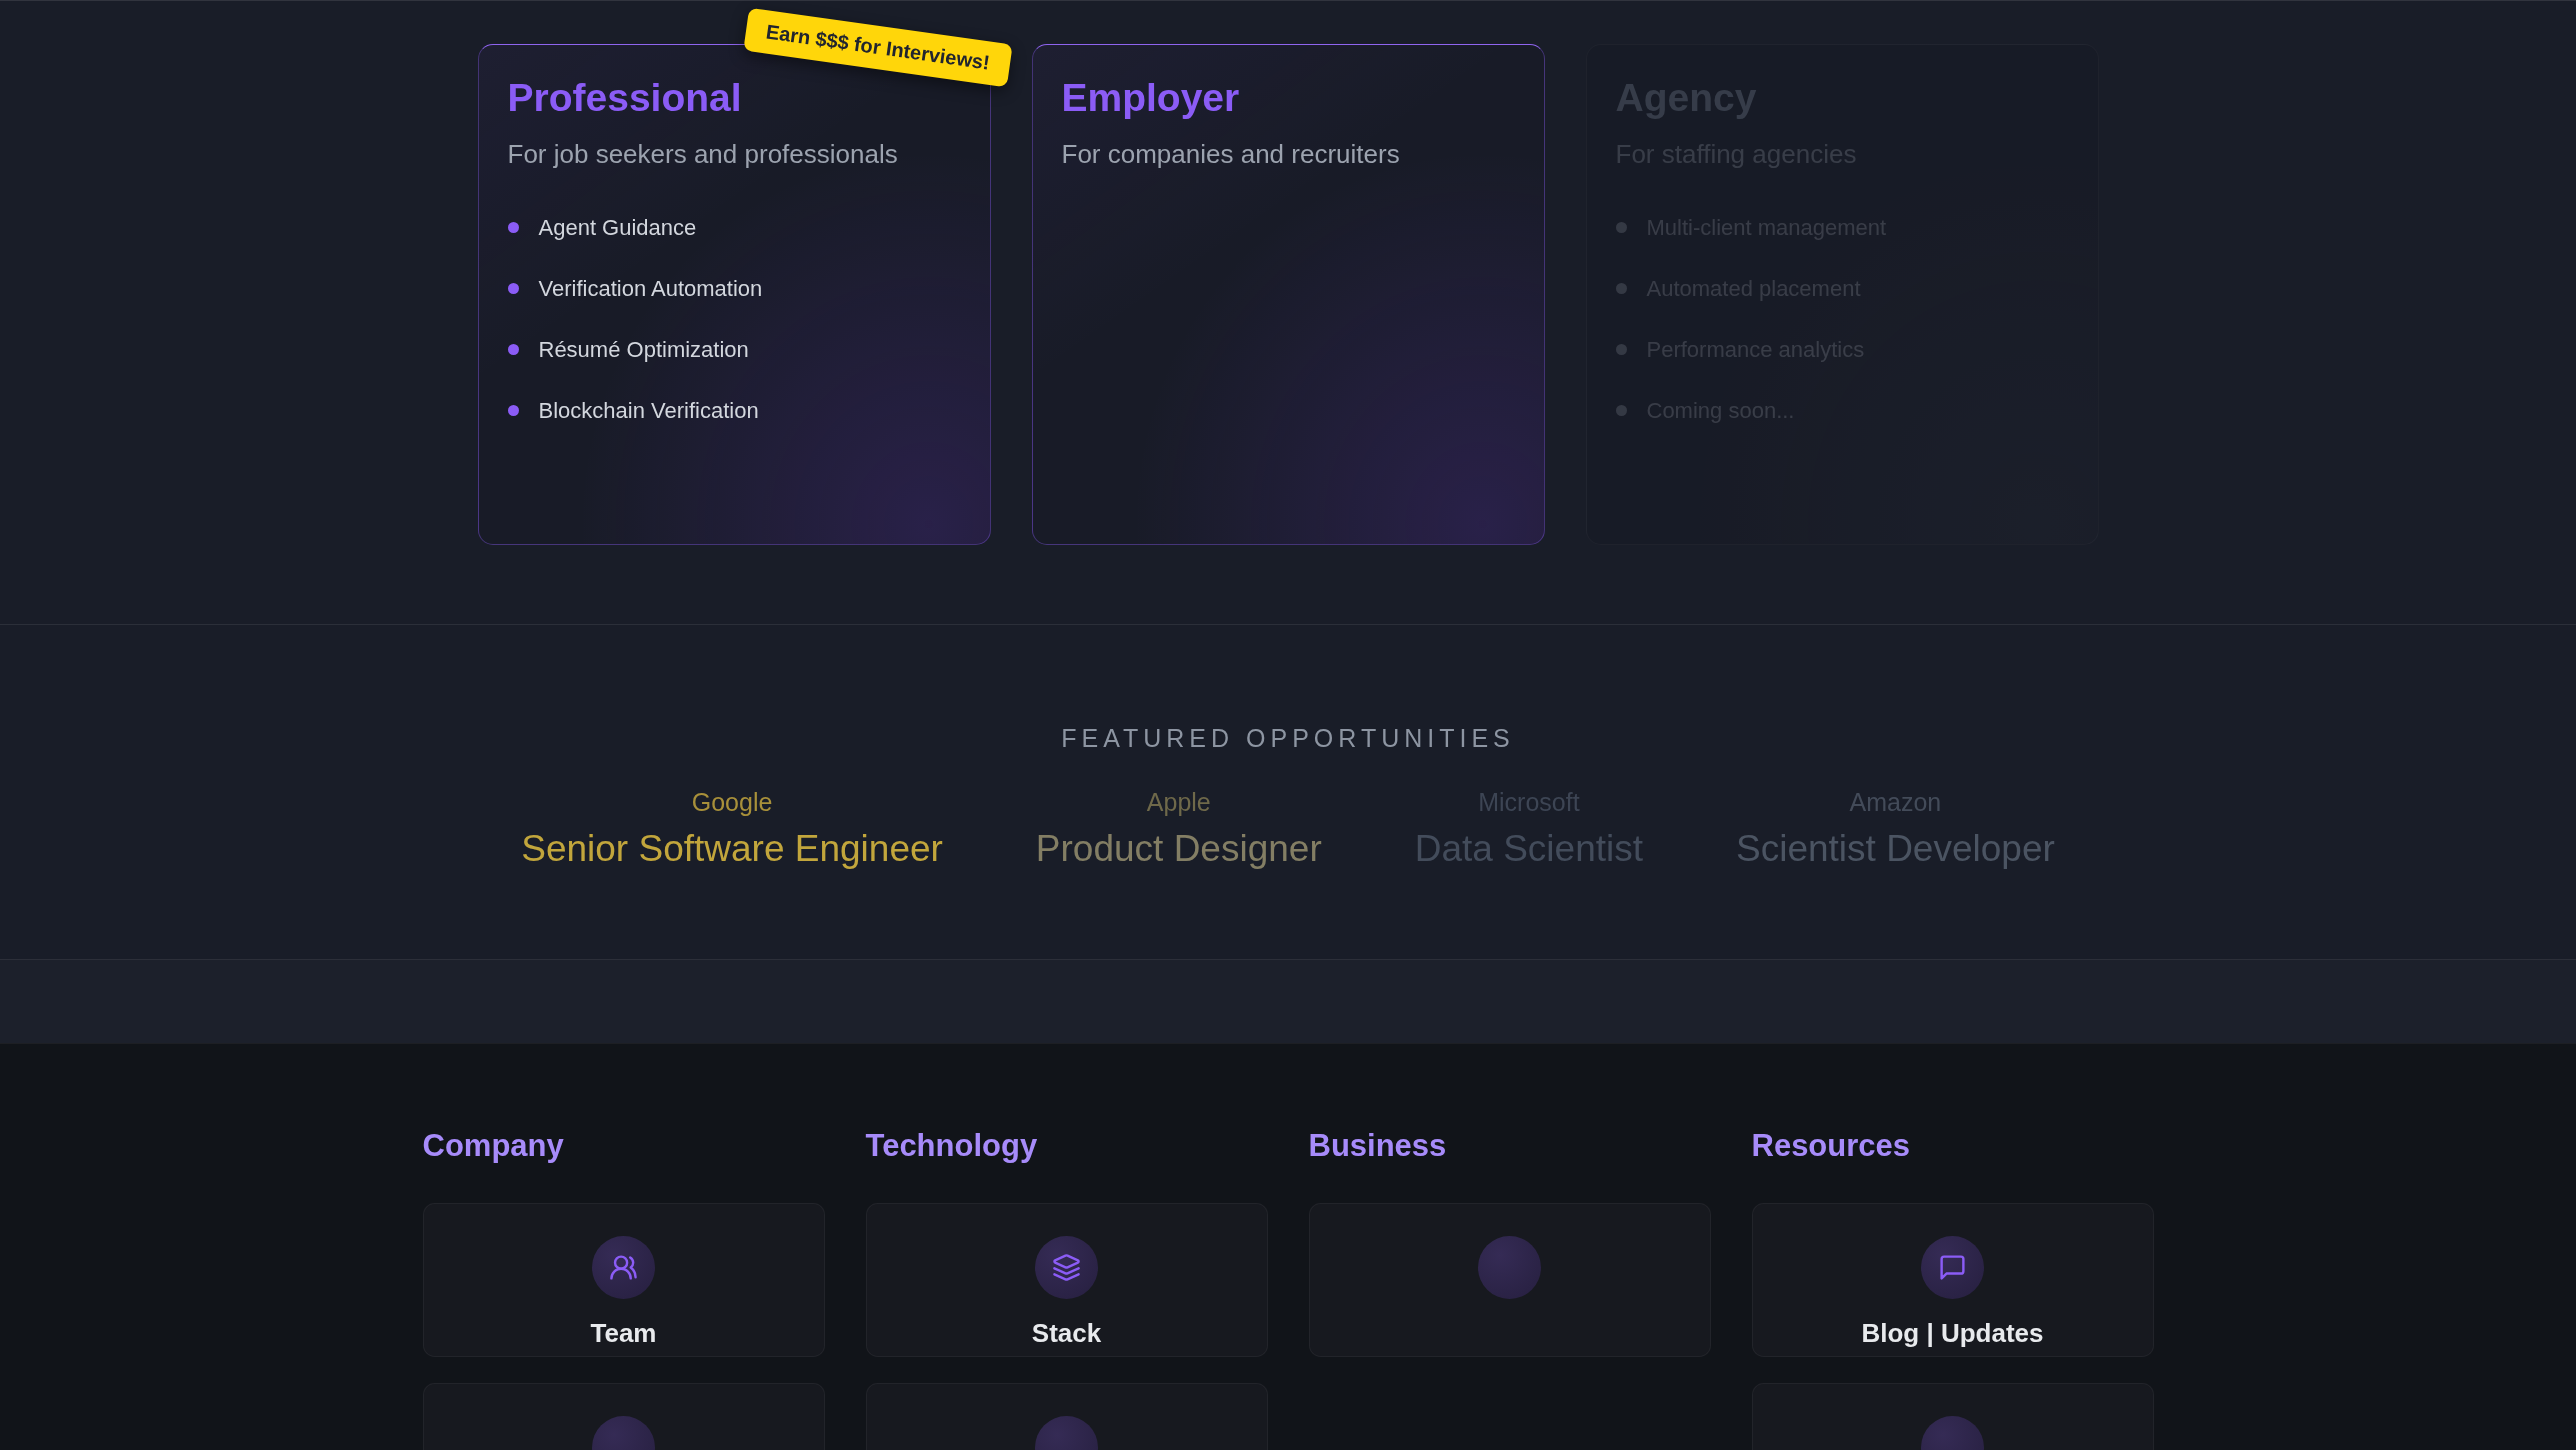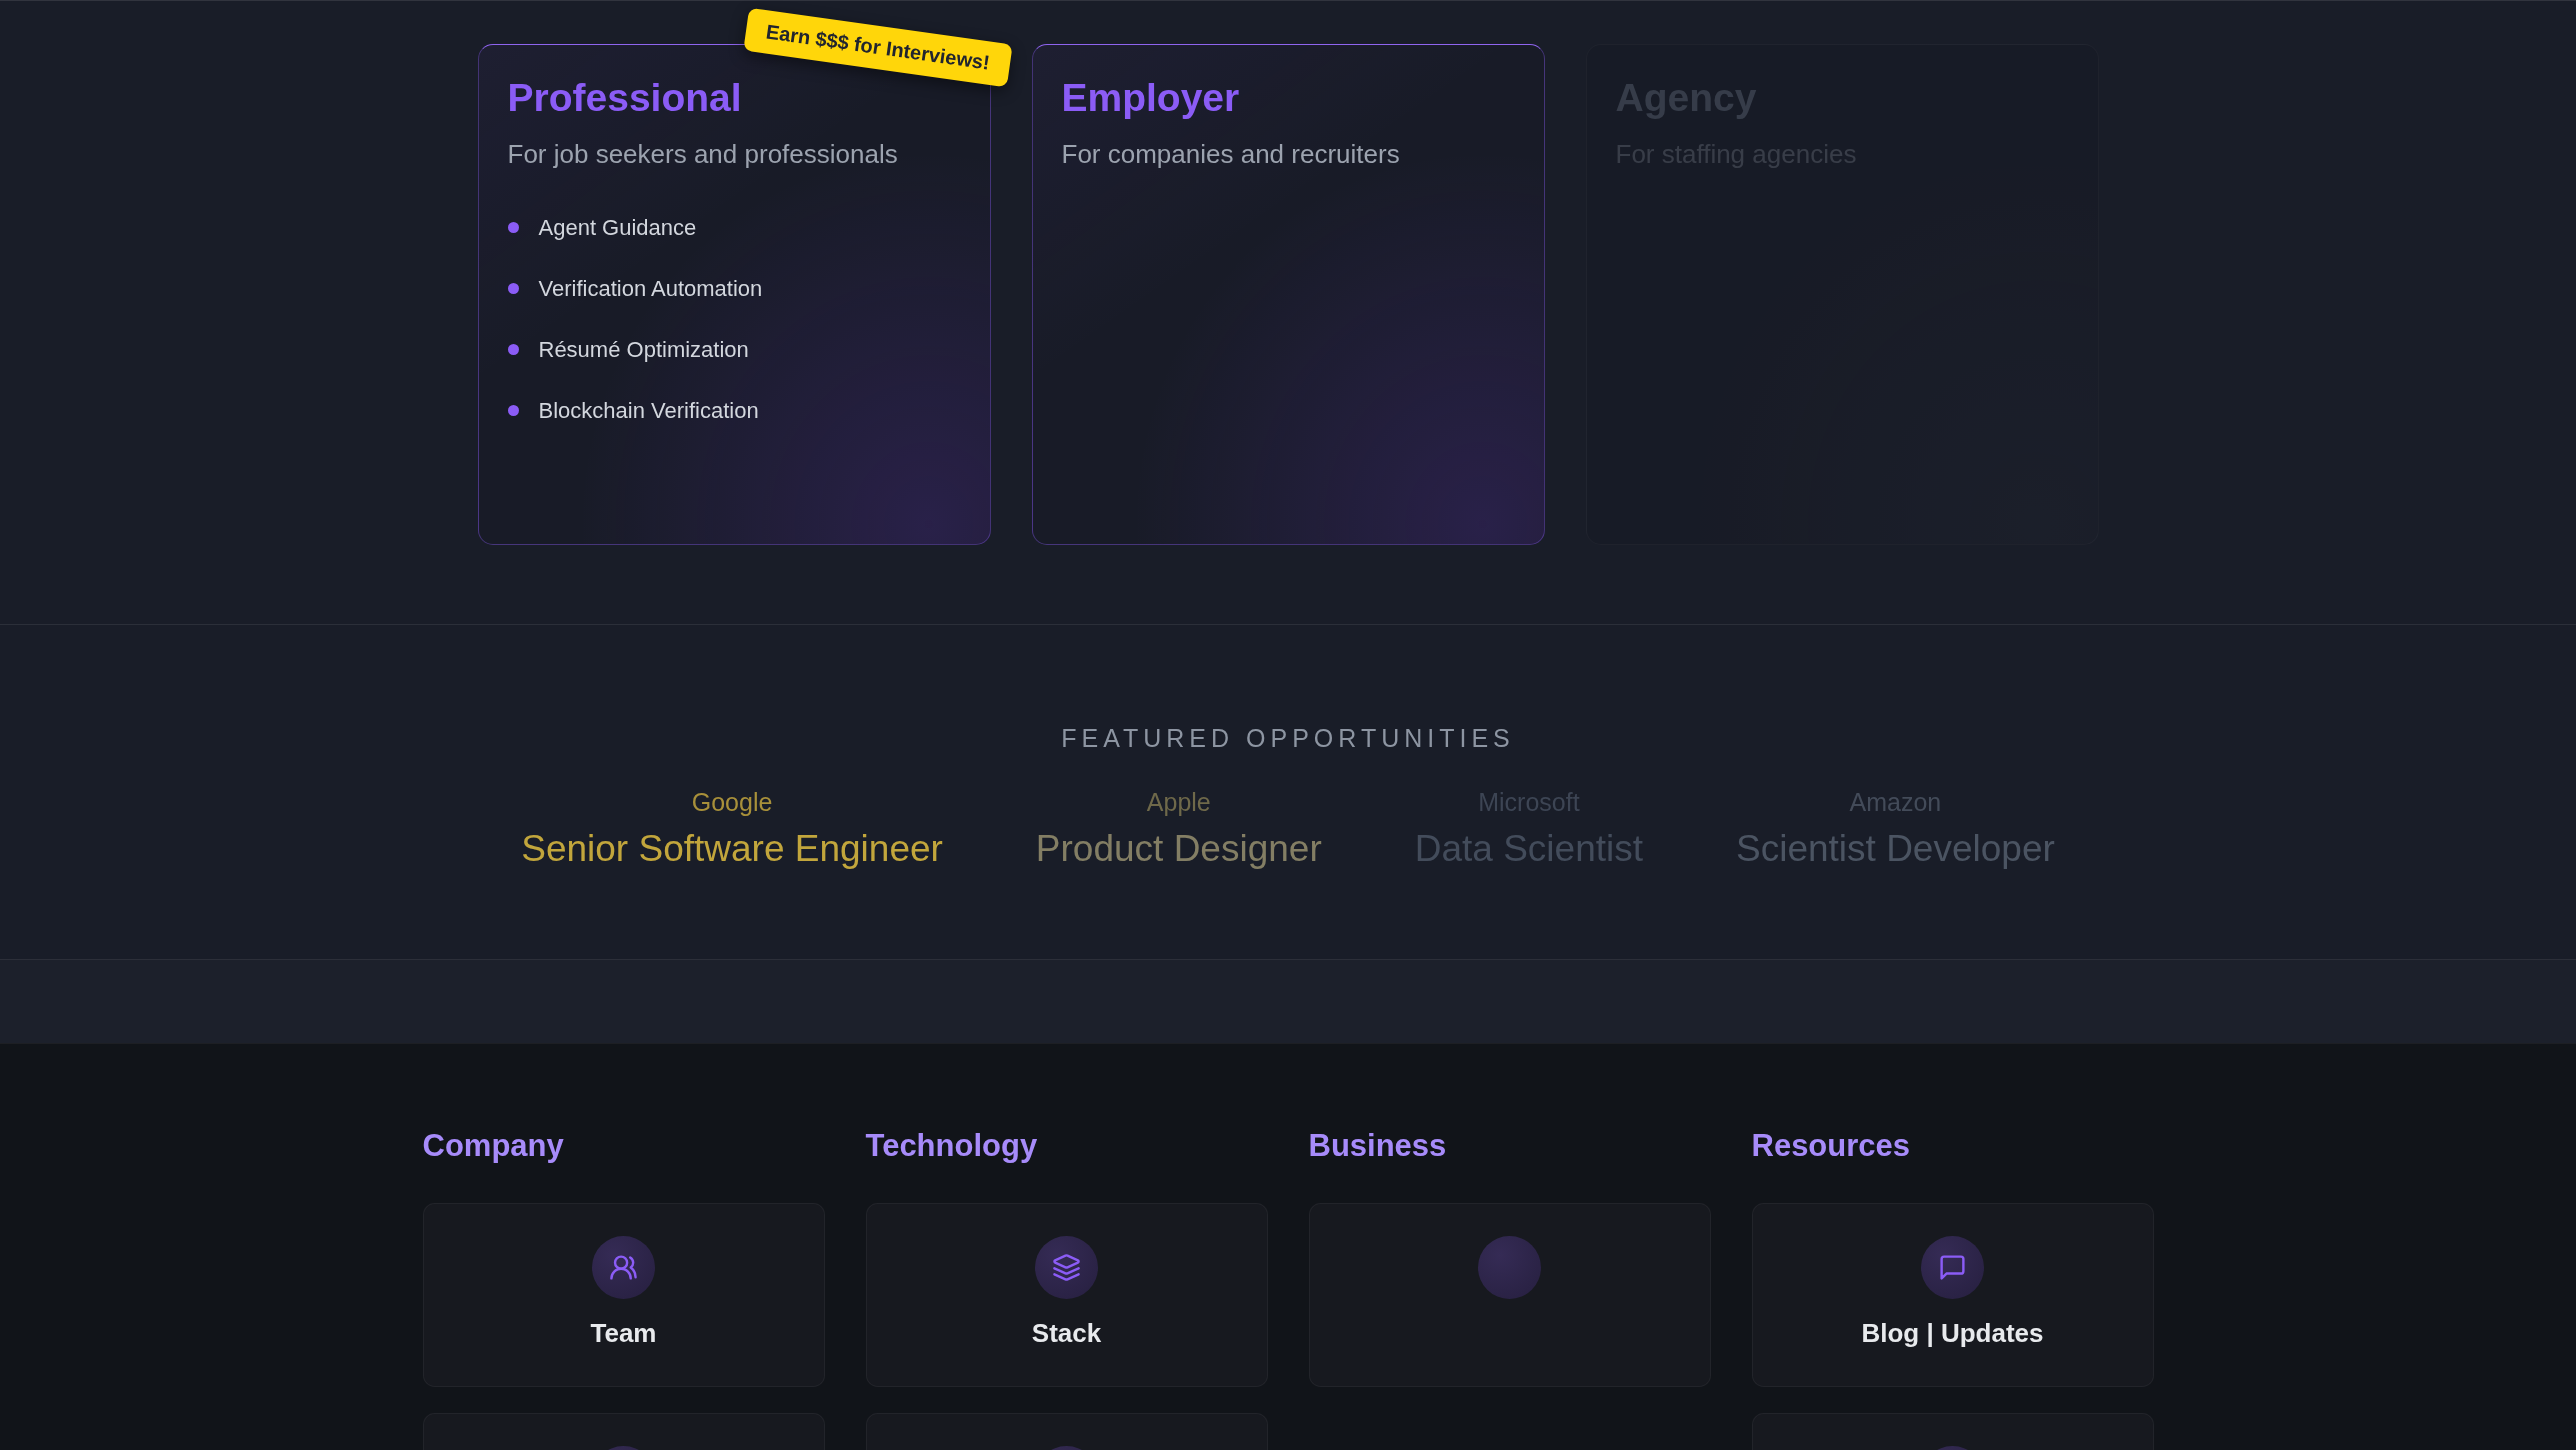--- a/index.html
+++ b/index.html
@@ -100,21 +100,21 @@
     border-top:0.8px solid rgba(255,255,255,0.05);
     padding-top:84px;
   }
   .cols { display:flex; justify-content:center; gap:41px; }
   .col { width:402px; }
   .col h4 {
     font-size:31px; font-weight:bold; color:#a78bfa;
     margin-bottom:39px;
   }
   .fcard {
-    width:402px; height:184px;
+    width:402px; height:154px;
     background:#17191f;
     border:0.8px solid rgba(255,255,255,0.05);
     border-radius:11.8px;
     display:flex; flex-direction:column; align-items:center;
     padding-top:32px;
     cursor:pointer;
   }
   .fcard.partial { margin-top:26px; cursor:default; }
   .circle {
     width:63px; height:63px; border-radius:50%;
@@ -161,20 +161,38 @@
       </div>
 
       <div class="plan">
         <h3>Employer</h3>
         <p class="sub">For companies and recruiters</p>
       </div>
 
       <div class="plan dimmed">
         <h3>Agency</h3>
         <p class="sub">For staffing agencies</p>
+        <ul>
+          <li>
+              <span class="dot"></span>
+              <span>Multi-client management</span>
+            </li>
+          <li>
+              <span class="dot"></span>
+              <span>Automated placement</span>
+            </li>
+          <li>
+              <span class="dot"></span>
+              <span>Performance analytics</span>
+            </li>
+          <li>
+              <span class="dot"></span>
+              <span>Coming soon...</span>
+            </li>
+        </ul>
       </div>
 
     </div>
   </section>
 
   <section class="featured">
     <div class="f-head">FEATURED OPPORTUNITIES</div>
     <div class="jobs">
       <div class="job">
         <div class="company" style="color: rgb(168, 144, 58);">Google</div>

